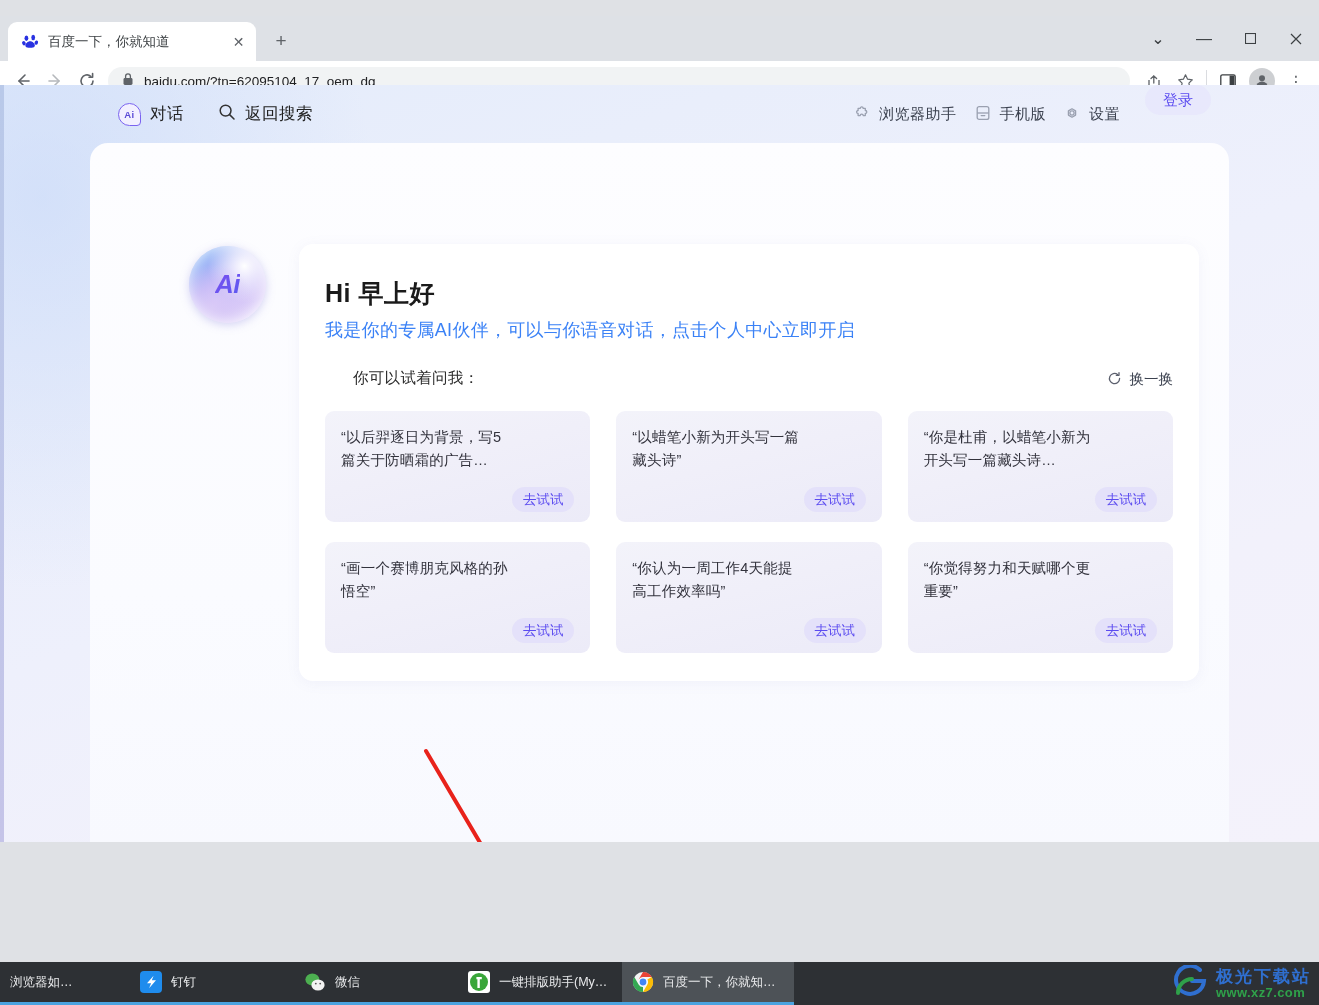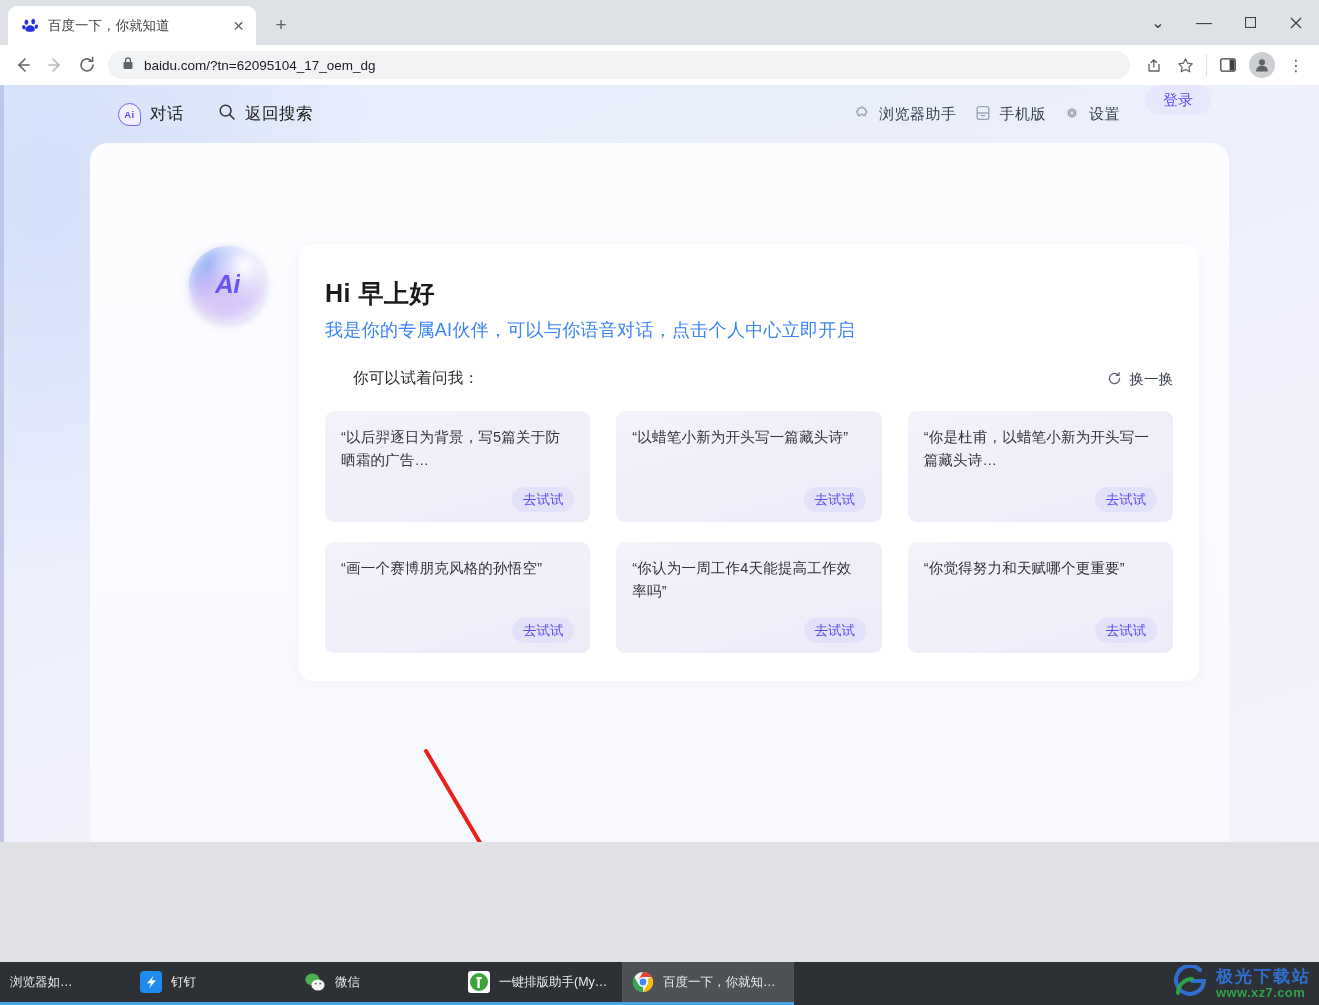--- a/index.html
+++ b/index.html
@@ -5,21 +5,21 @@
   * { box-sizing: border-box; margin: 0; padding: 0; }
   html, body {
     width: 1319px; height: 1005px;
     overflow: hidden;
     font-family: "Liberation Sans", "DejaVu Sans", sans-serif;
   }
   body { background: #dfe1e5; position: relative; }
 
   
   .browser-chrome {
-    position: absolute; left: 0; top: 0; width: 1319px; height: 85px;
+    position: absolute; left: 0; top: 16px; width: 1319px; height: 85px;
     background: #dee1e6;
   }
   .tabstrip {
     position: relative; height: 45px; width: 100%;
     display: flex; align-items: flex-end; padding-left: 8px;
   }
   .tab {
     position: relative;
     width: 248px; height: 39px;
     background: #ffffff;
@@ -186,21 +186,21 @@
 
   .cards-grid {
     margin-top: 22px;
     display: grid; grid-template-columns: repeat(3, 1fr); gap: 20px 26px;
   }
   .sug-card {
     height: 111px; border-radius: 9px;
     background: linear-gradient(165deg,#f3f3fa 0%, #f0eff9 45%, #ecebf8 100%);
     padding: 15px 16px 10px 16px;
     position: relative;
-    display: flex; flex-direction: column; justify-content: space-between;
+    display: flex; flex-direction: row; justify-content: space-between;
   }
   .sug-text {
     font-size: 14.5px; line-height: 1.62; color: #32323c;
     letter-spacing: .2px;
   }
   .sug-btn {
     align-self: flex-end;
     min-width: 62px; height: 25px; padding: 0 10px; border-radius: 13px;
     background: rgba(225,222,250,0.78);
     display: flex; align-items: center; justify-content: center;

